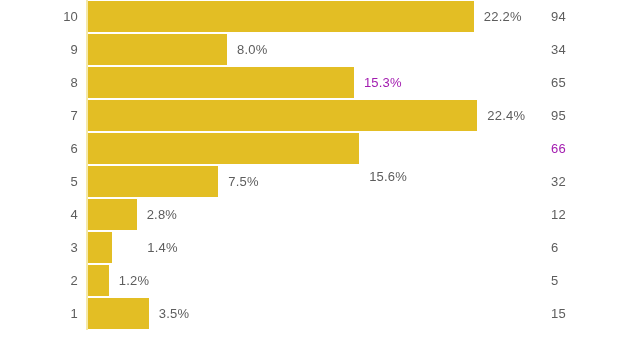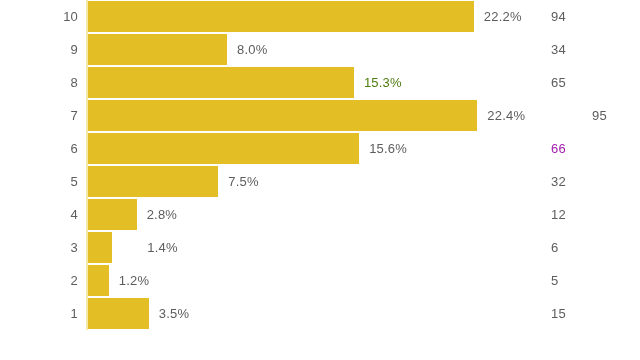--- a/index.html
+++ b/index.html
@@ -109,39 +109,39 @@
         </div>
         <div class="pct-label" style="left: 237.04px; color: rgb(93, 93, 93);">8.0%</div>
         <div class="count-label" style="left: 551px; color: rgb(93, 93, 93);">34</div>
       </div>
       <div class="bar-row" style="top: 62px;">
         <div class="cat-label">8</div>
         <div class="baseline-tick"></div>
         <div class="bar-track" style="width: 265.914px;">
           <div class="bar-fill" style="width: 265.914px; background: rgb(227, 190, 36);"></div>
         </div>
-        <div class="pct-label" style="left: 363.914px; color: #4d7c0f;">15.3%</div>
+        <div class="pct-label" style="left: 363.914px; color: #a21caf;">15.3%</div>
         <div class="count-label" style="left: 551px; color: rgb(93, 93, 93);">65</div>
       </div>
       <div class="bar-row" style="top: 95px;">
         <div class="cat-label">7</div>
         <div class="baseline-tick"></div>
         <div class="bar-track" style="width: 389.312px;">
           <div class="bar-fill" style="width: 389.312px; background: rgb(227, 190, 36);"></div>
         </div>
         <div class="pct-label" style="left: 487.312px; color: rgb(93, 93, 93);">22.4%</div>
-        <div class="count-label" style="left: 551px; color: rgb(93, 93, 93); margin-left: 41px;">95</div>
+        <div class="count-label" style="left: 551px; color: rgb(93, 93, 93);">95</div>
       </div>
       <div class="bar-row" style="top: 128px;">
         <div class="cat-label">6</div>
         <div class="baseline-tick"></div>
         <div class="bar-track" style="width: 271.128px;">
           <div class="bar-fill" style="width: 271.128px; background: rgb(227, 190, 36);"></div>
         </div>
-        <div class="pct-label" style="left: 369.128px; color: rgb(93, 93, 93);">15.6%</div>
+        <div class="pct-label" style="left: 369.128px; color: rgb(93, 93, 93); margin-top: 28px;">15.6%</div>
         <div class="count-label" style="left: 551px; color: #a21caf; text-align: right;">66</div>
       </div>
       <div class="bar-row" style="top: 161px;">
         <div class="cat-label">5</div>
         <div class="baseline-tick"></div>
         <div class="bar-track" style="width: 130.35px;">
           <div class="bar-fill" style="width: 130.35px; background: rgb(227, 190, 36);"></div>
         </div>
         <div class="pct-label" style="left: 228.35px; color: rgb(93, 93, 93);">7.5%</div>
         <div class="count-label" style="left: 551px; color: rgb(93, 93, 93); text-align: right;">32</div>

